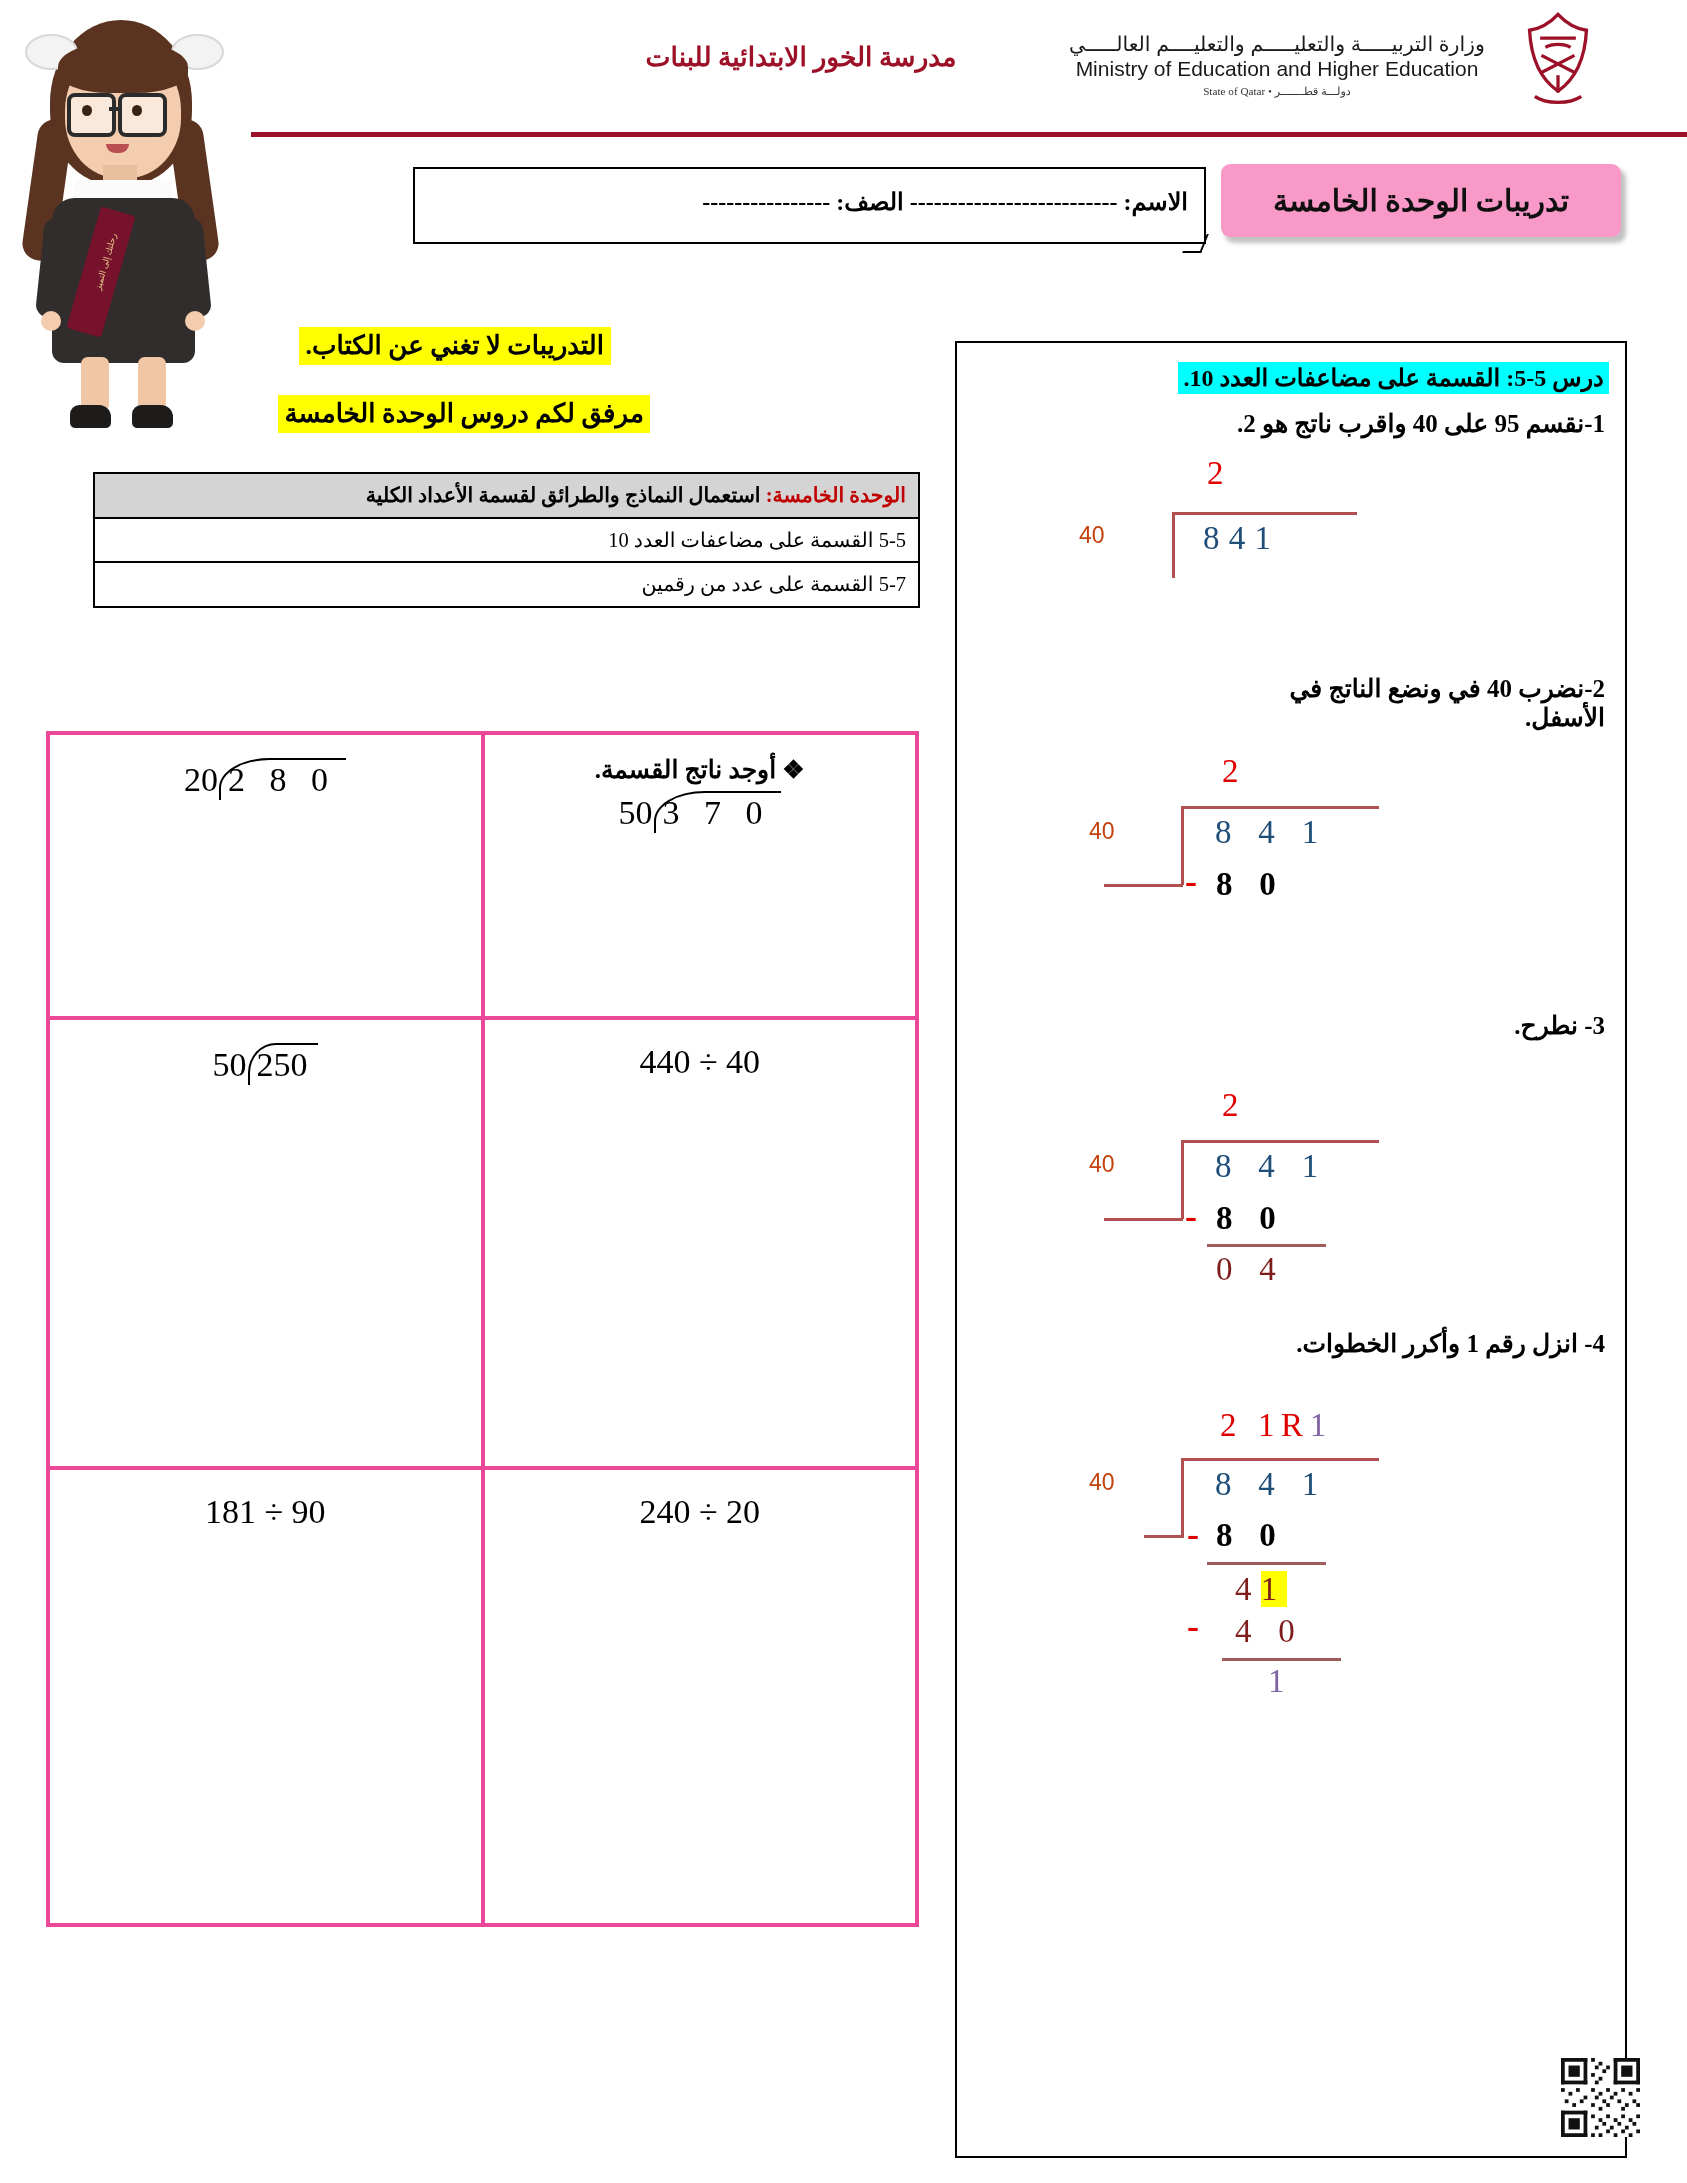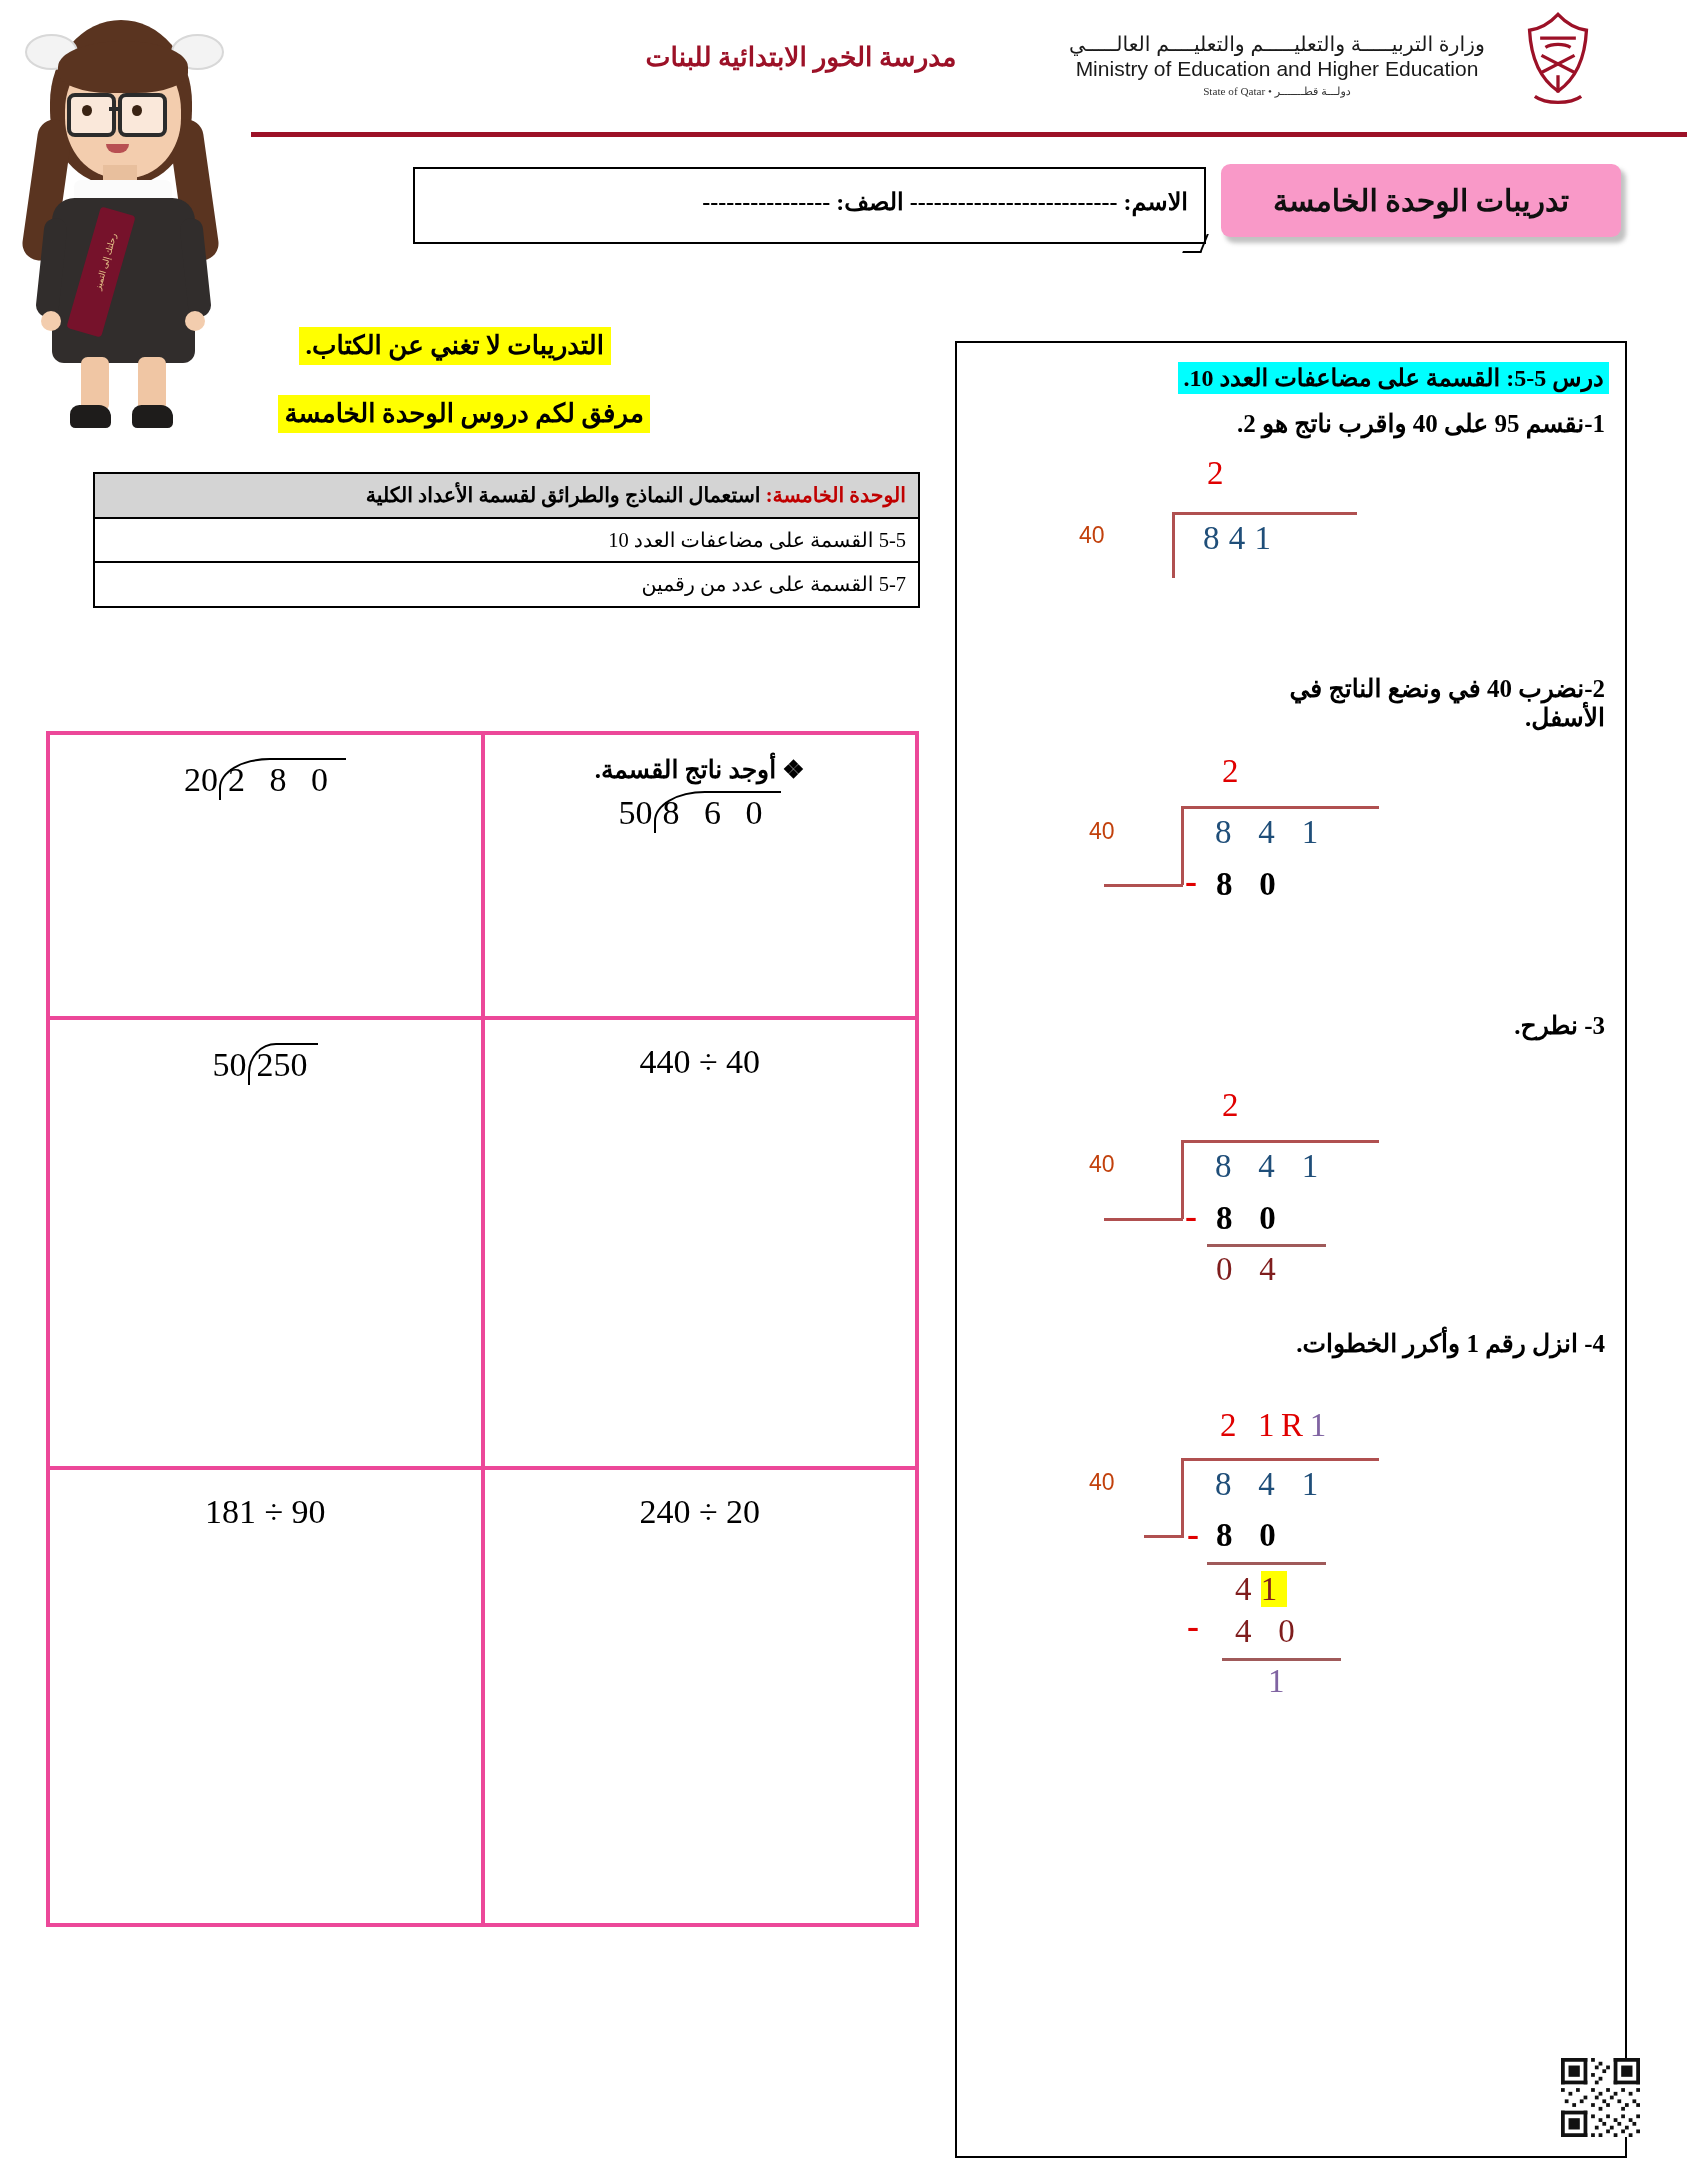--- a/index.html
+++ b/index.html
@@ -552,21 +552,21 @@
       <div class="ex-expr">
         <span class="longdiv wide">
           <span class="dvs">20</span><span class="house">2 8 0</span>
         </span>
       </div>
     </td>
     <td style="height:265px">
       <div class="ex-prompt">❖ أوجد ناتج القسمة.</div>
       <div class="ex-expr" style="padding-top:4px">
         <span class="longdiv wide">
-          <span class="dvs">50</span><span class="house">8 6 0</span>
+          <span class="dvs">50</span><span class="house">3 7 0</span>
         </span>
       </div>
     </td>
   </tr>
   <tr>
     <td style="height:430px">
       <div class="ex-expr">
         <span class="longdiv">
           <span class="dvs">50</span><span class="house">250</span>
         </span>

